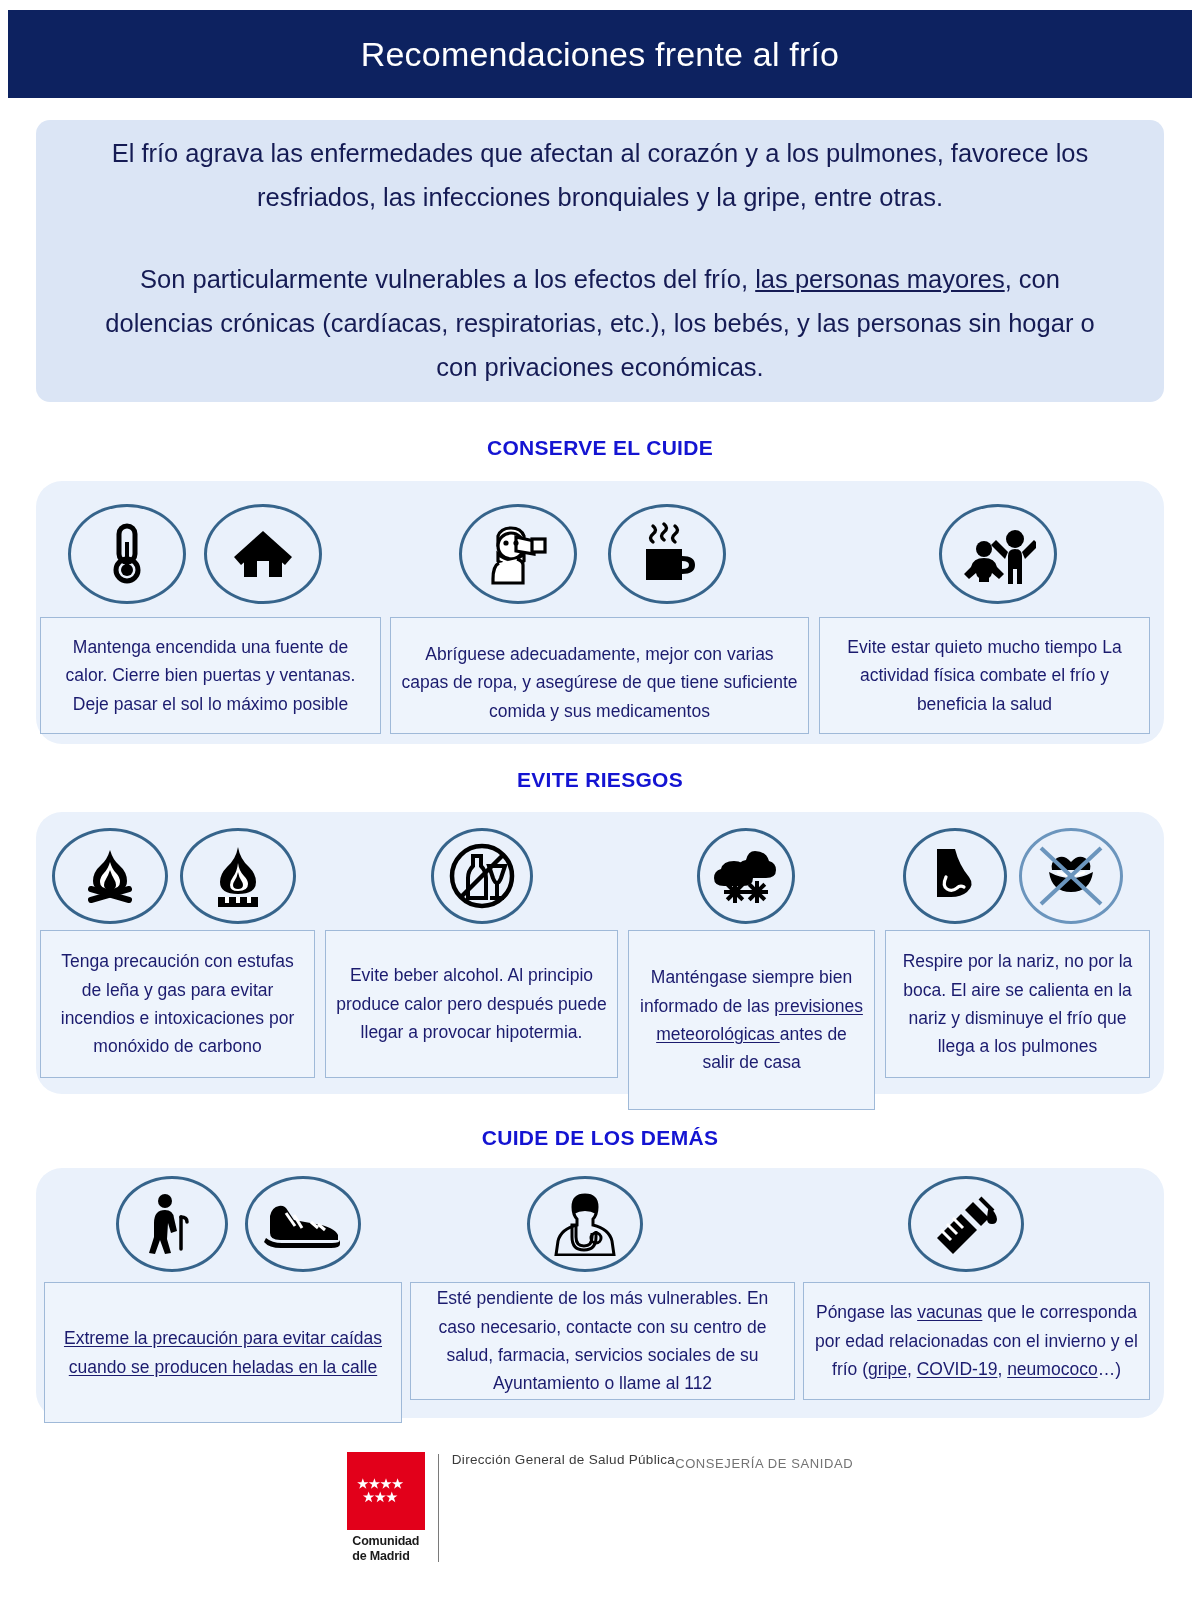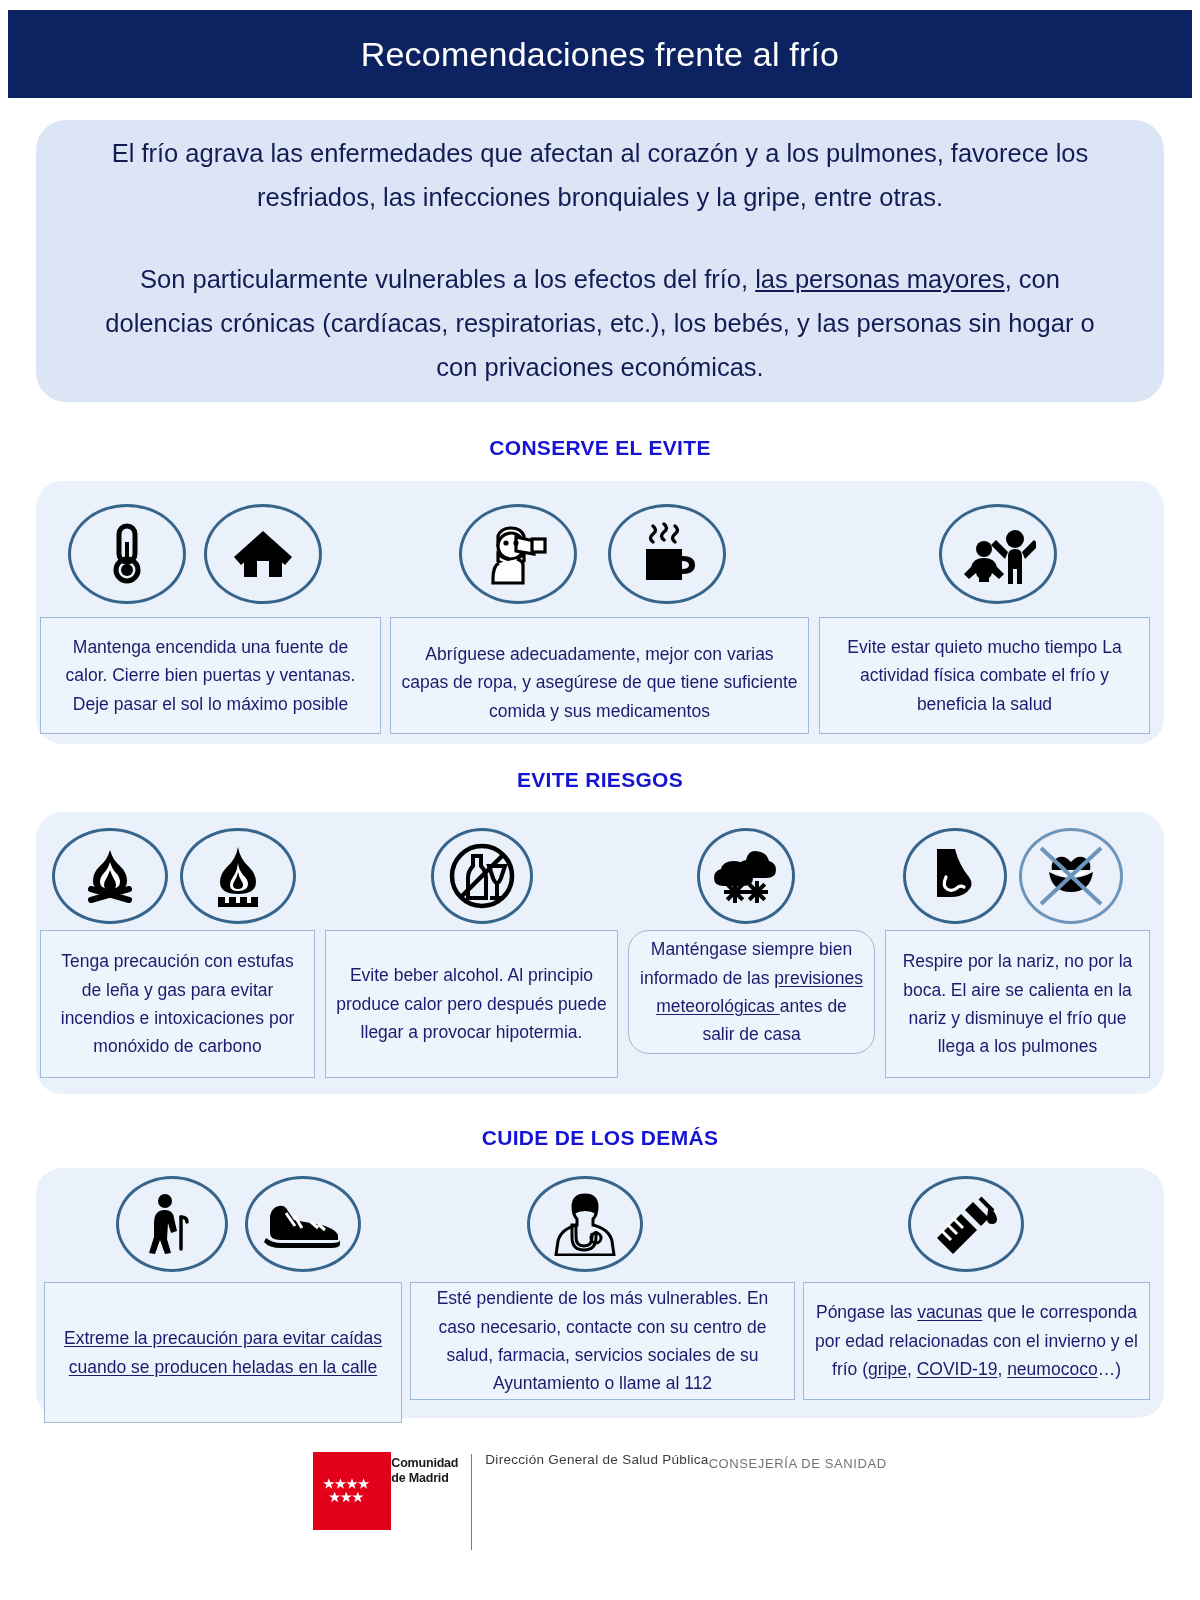--- a/index.html
+++ b/index.html
@@ -38,21 +38,21 @@
   }
 
   
   .intro-panel {
     position: absolute;
     left: 36px;
     top: 120px;
     width: 1128px;
     height: 282px;
     background: #dbe5f5;
-    border-radius: 30px;
+    border-radius: 14px;
     display: flex;
     flex-direction: column;
     justify-content: center;
     align-items: center;
     padding: 14px 52px;
   }
   .intro-p {
     color: #151b54;
     font-size: 25.5px;
     line-height: 1.72;
@@ -118,21 +118,21 @@
   .footer {
     position: absolute;
     left: 0;
     top: 1452px;
     width: 1200px;
     display: flex;
     justify-content: center;
     align-items: flex-start;
   }
   .logo-wrap { display: flex; align-items: stretch; }
-  .cm-block { display: flex; flex-direction: row; align-items: flex-start; }
+  .cm-block { display: flex; flex-direction: column; align-items: center; }
   .cm-red {
     width: 78px; height: 78px;
     background: #e2001a;
     display: flex; align-items: center; justify-content: center;
   }
   .cm-stars { width: 58px; }
   .cm-name {
     margin-top: 4px;
     font-size: 12.5px;
     font-weight: bold;
@@ -163,21 +163,21 @@
 
   <div class="header-bar">
     <div class="header-title">Recomendaciones frente al frío</div>
   </div>
 
   <div class="intro-panel">
     <div class="intro-p">El frío agrava las enfermedades que afectan al corazón y a los pulmones, favorece los resfriados, las infecciones bronquiales y la gripe, entre otras.</div>
     <div class="intro-p second"><span>Son particularmente vulnerables a los efectos del frío, </span><span class="u-link">las personas mayores</span><span>, con dolencias crónicas (cardíacas, respiratorias, etc.), los bebés, y las personas sin hogar o con privaciones económicas.</span></div>
   </div>
 
-  <div class="section-heading" style="top:436px;">CONSERVE EL EVITE</div>
+  <div class="section-heading" style="top:436px;">CONSERVE EL CUIDE</div>
   <div class="section-panel" style="left:36px; top:481px; width:1128px; height:263px;"></div>
 
   <div class="icon-circle" style="left:68px; top:504px; width:118px; height:100px;">
     <svg width="46" height="64" viewBox="0 0 46 64">
         <g fill="none" stroke="#000" stroke-width="5">
           <rect x="15" y="4" width="16" height="36" rx="8"></rect>
           <circle cx="23" cy="48" r="11"></circle>
         </g>
         <circle cx="23" cy="48" r="6" fill="#000"></circle>
         <rect x="21" y="20" width="4" height="26" fill="#000"></rect>
@@ -319,21 +319,21 @@
         </g>
       </svg>
   </div>
 
   <div class="text-card" style="left:40px; top:930px; width:275px; height:148px;">
     <div class="card-text">Tenga precaución con estufas de leña y gas para evitar incendios e intoxicaciones por monóxido de carbono</div>
   </div>
   <div class="text-card" style="left:325px; top:930px; width:293px; height:148px;">
     <div class="card-text">Evite beber alcohol. Al principio produce calor pero después puede llegar a provocar hipotermia.</div>
   </div>
-  <div class="text-card" style="left:628px; top:930px; width:247px; height:124px;border-radius:21px;">
+  <div class="text-card" style="left:628px; top:930px; width:247px; height:180px;">
     <div class="card-text"><span>Manténgase siempre bien informado de las </span><span class="u-link">previsiones meteorológicas </span><span>antes de salir de casa</span></div>
   </div>
   <div class="text-card" style="left:885px; top:930px; width:265px; height:148px;">
     <div class="card-text">Respire por la nariz, no por la boca. El aire se calienta en la nariz y disminuye el frío que llega a los pulmones</div>
   </div>
 
   <div class="section-heading" style="top:1126px;">CUIDE DE LOS DEMÁS</div>
   <div class="section-panel" style="left:36px; top:1168px; width:1128px; height:250px;"></div>
 
   <div class="icon-circle" style="left:116px; top:1176px; width:112px; height:96px;">

